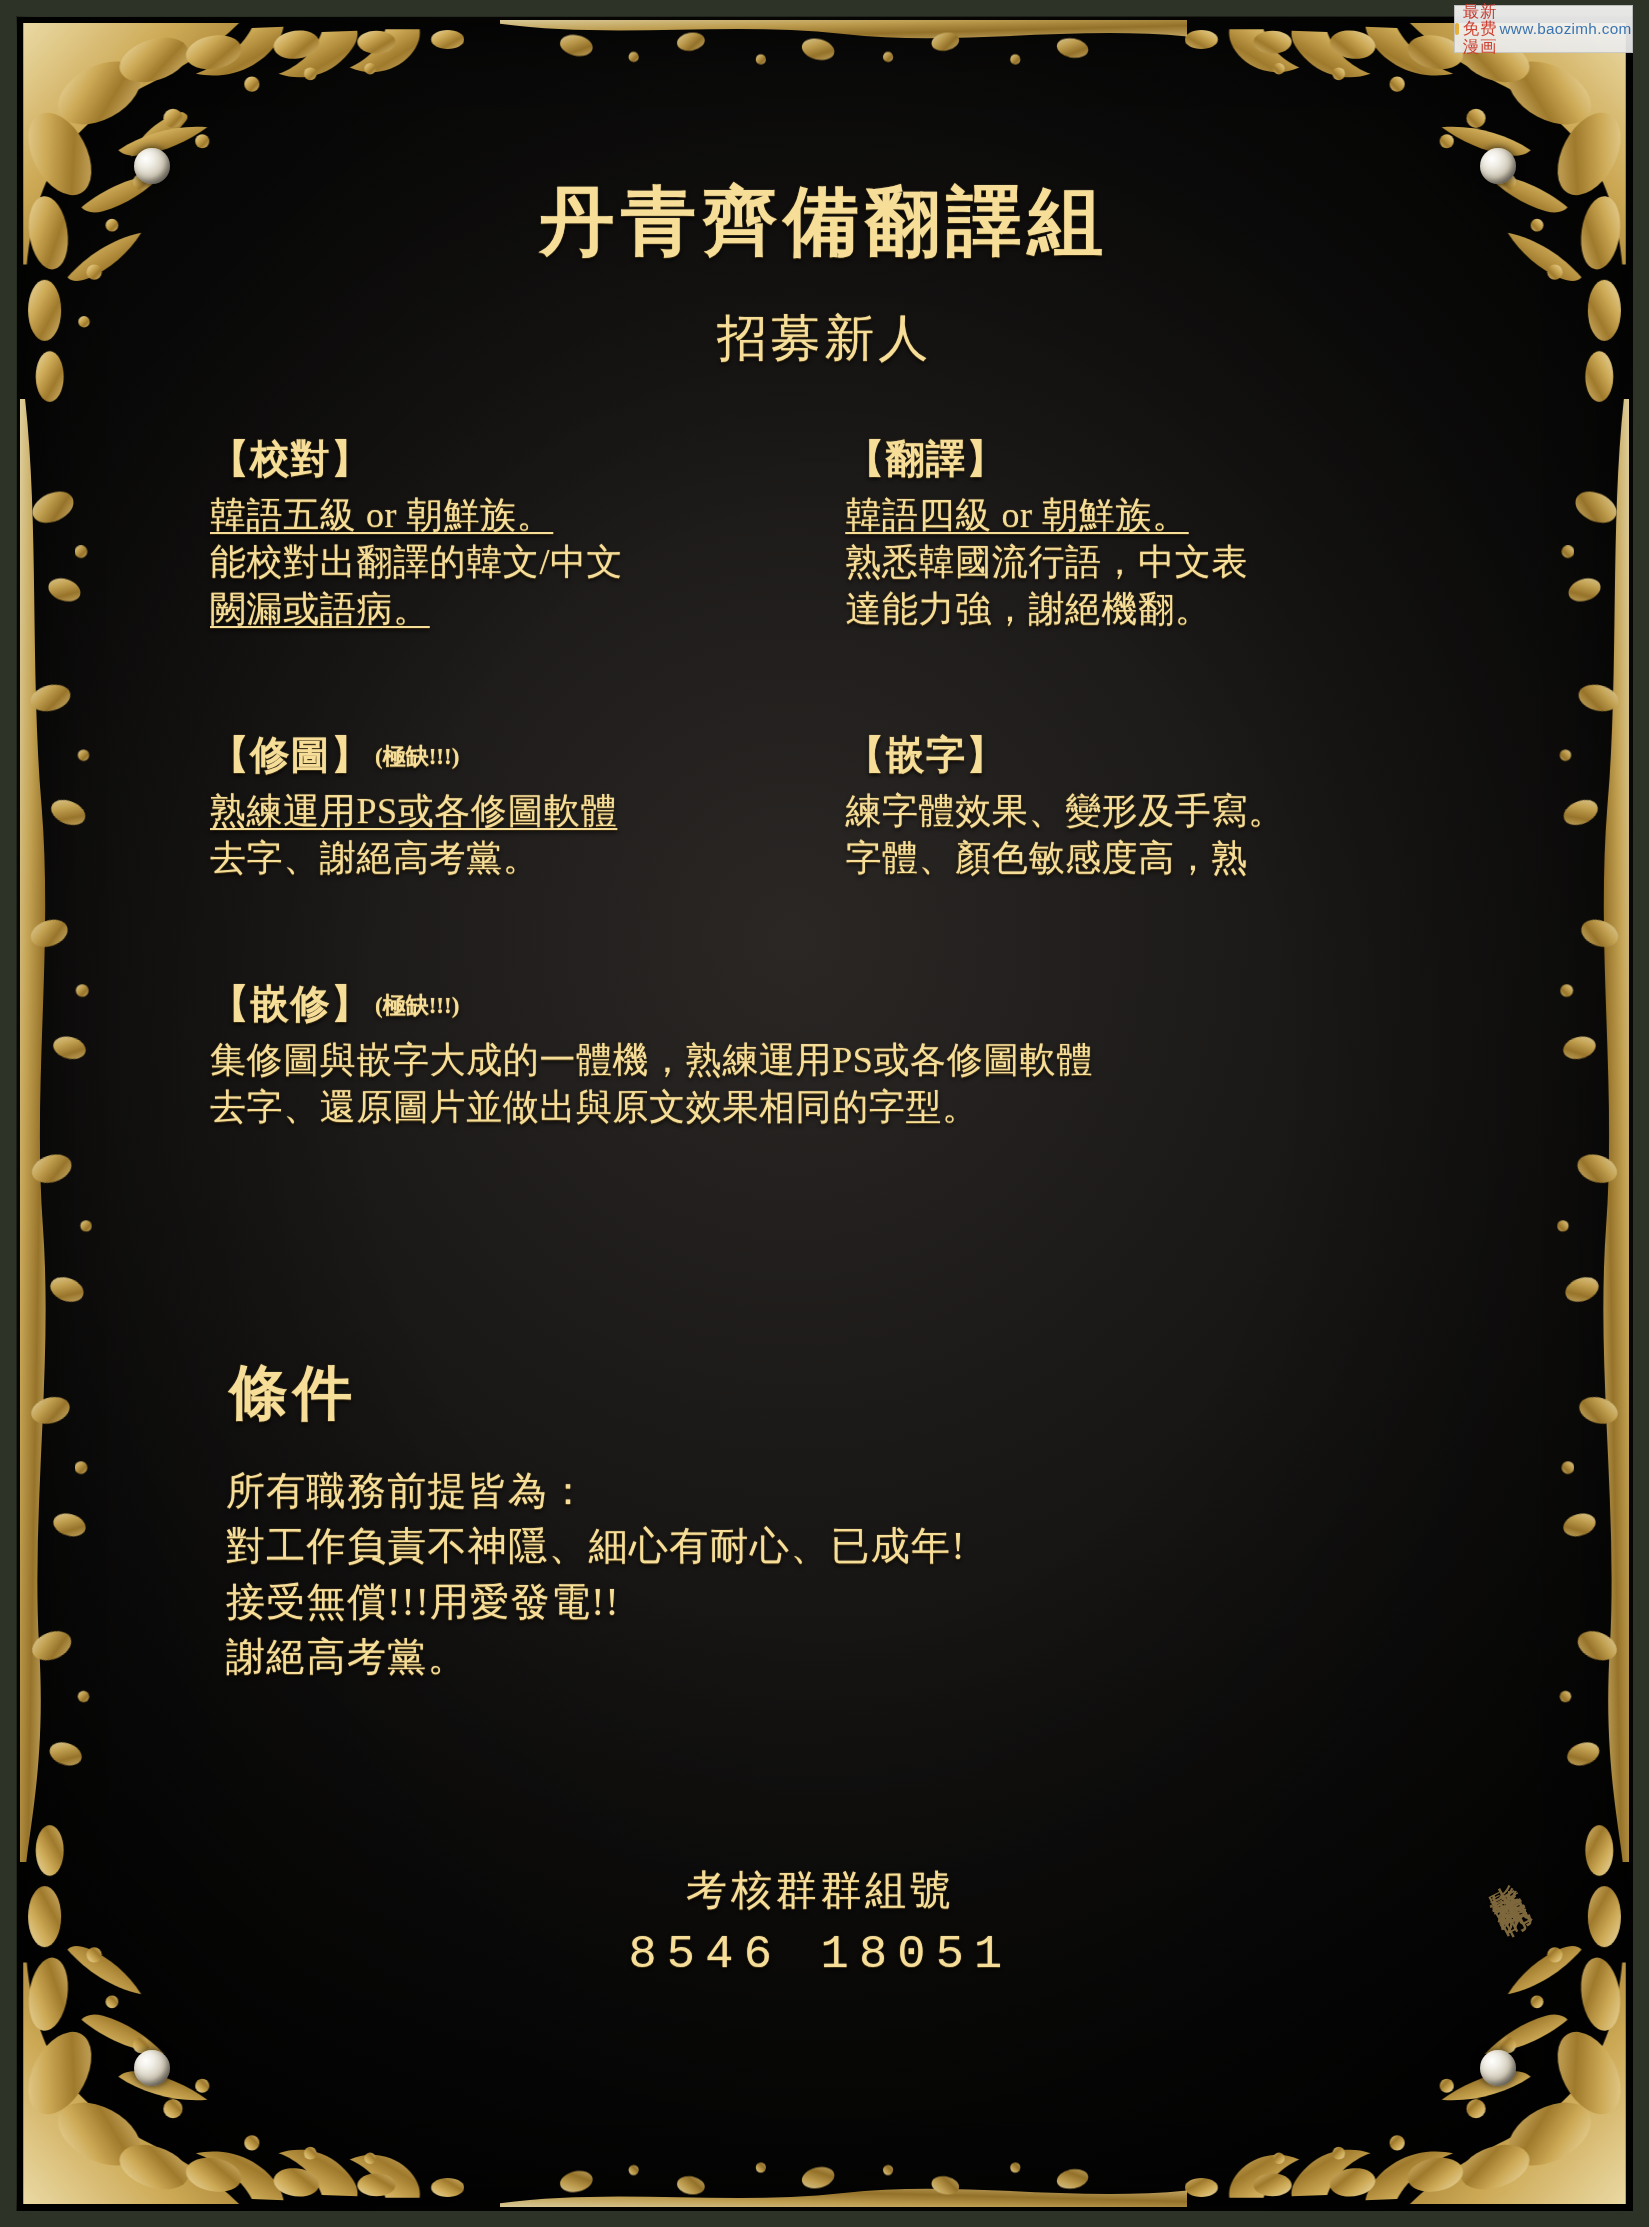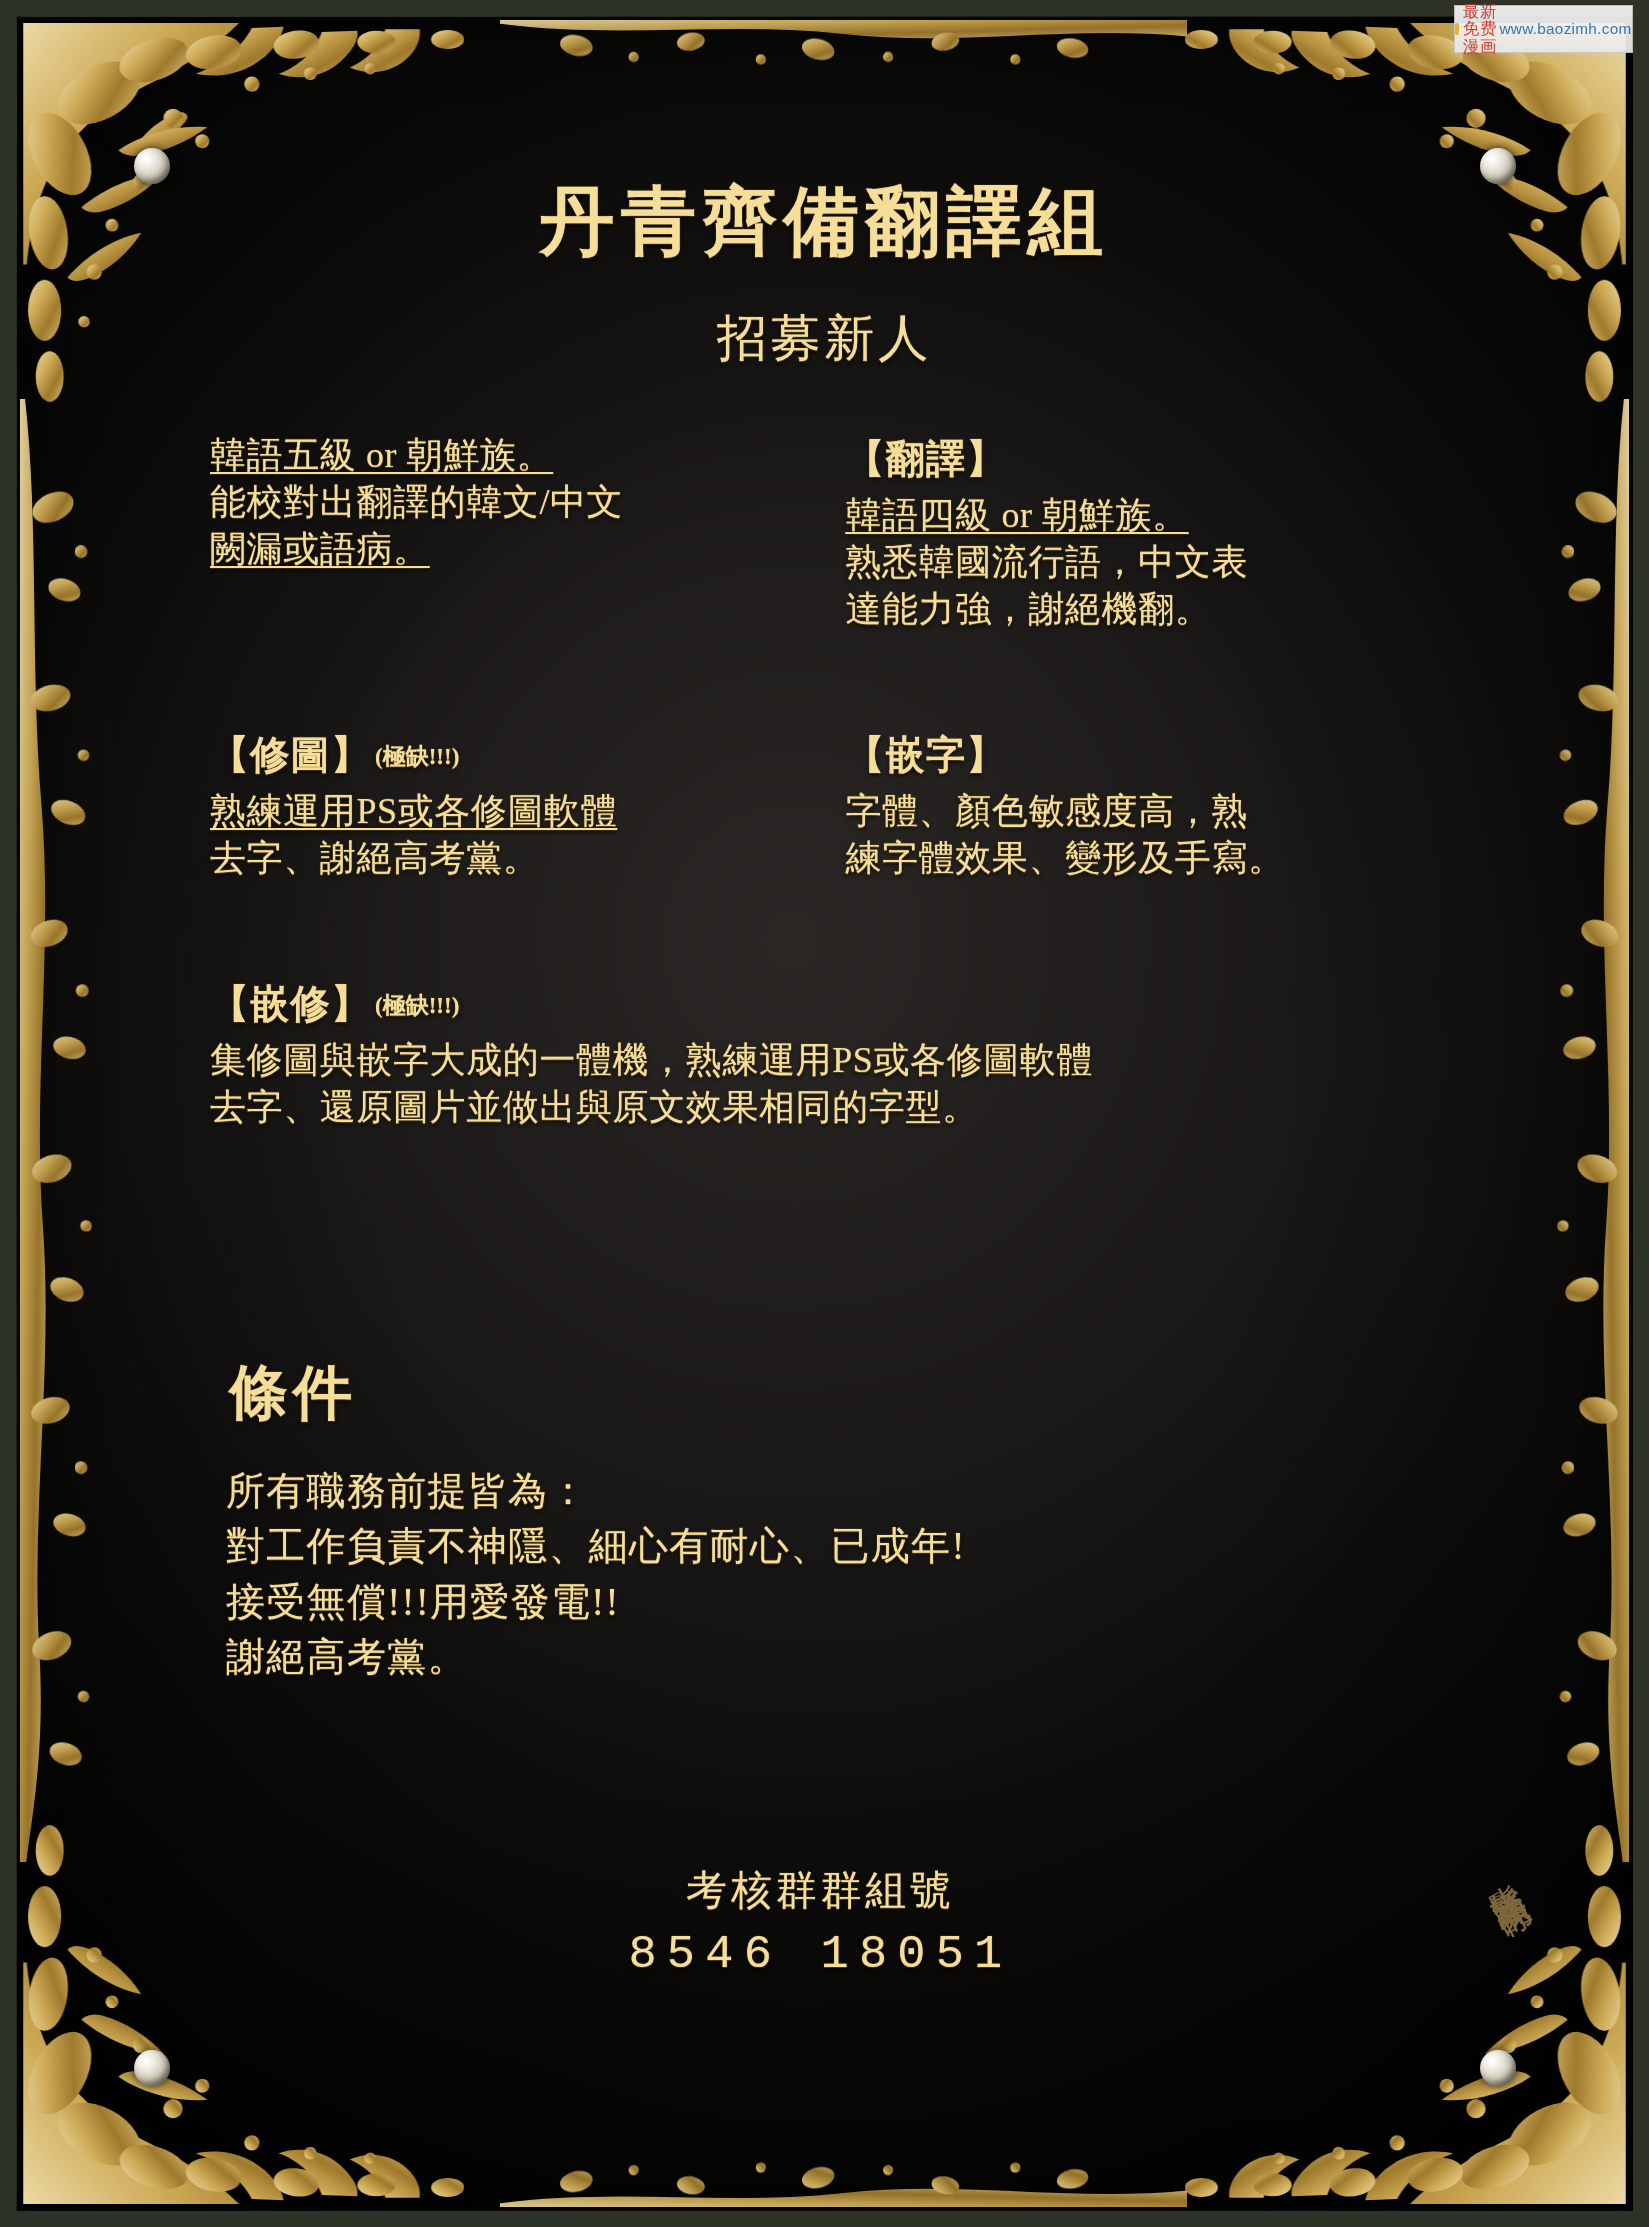--- a/index.html
+++ b/index.html
@@ -489,20 +489,21 @@
 
   <div class="content">
 
     <div class="title gold">丹青齊備翻譯組</div>
     <div class="subtitle gold">招募新人</div>
 
     <div class="roles">
 
       <div class="role-row r1">
         <div class="role-col">
+          <div class="role-head gold">【校對】</div>
           <div class="role-body gold">
             <div class="u">韓語五級 or 朝鮮族。</div>
             <div>能校對出翻譯的韓文/中文</div>
             <div><span class="u">闕漏或語病。</span></div>
           </div>
         </div>
         <div class="role-col">
           <div class="role-head gold">【翻譯】</div>
           <div class="role-body gold">
             <div class="u">韓語四級 or 朝鮮族。</div>
@@ -518,22 +519,22 @@
             <span>【修圖】</span><span class="tag">(極缺!!!)</span>
           </div>
           <div class="role-body gold">
             <div class="u">熟練運用PS或各修圖軟體</div>
             <div>去字、謝絕高考黨。</div>
           </div>
         </div>
         <div class="role-col">
           <div class="role-head gold">【嵌字】</div>
           <div class="role-body gold">
+            <div>練字體效果、變形及手寫。</div>
             <div>字體、顏色敏感度高，熟</div>
-            <div>練字體效果、變形及手寫。</div>
           </div>
         </div>
       </div>
 
       <div class="role-row">
         <div class="wide-role">
           <div class="role-head gold">
             <span>【嵌修】</span><span class="tag">(極缺!!!)</span>
           </div>
           <div class="role-body gold">

